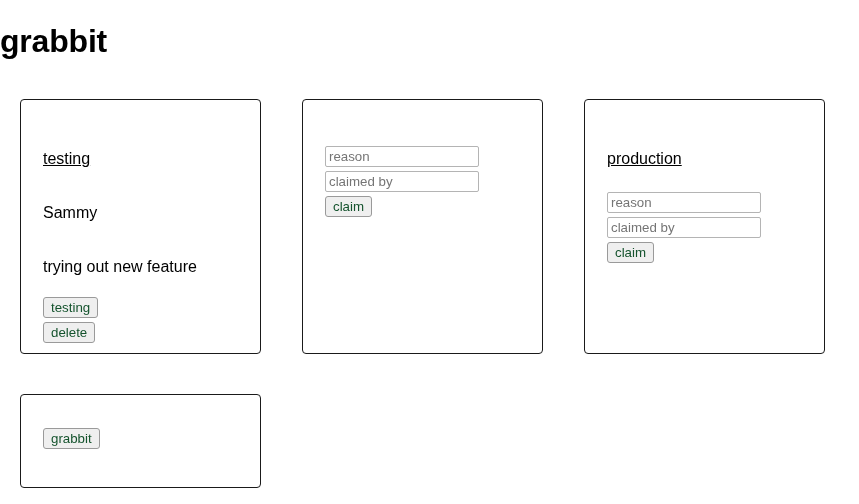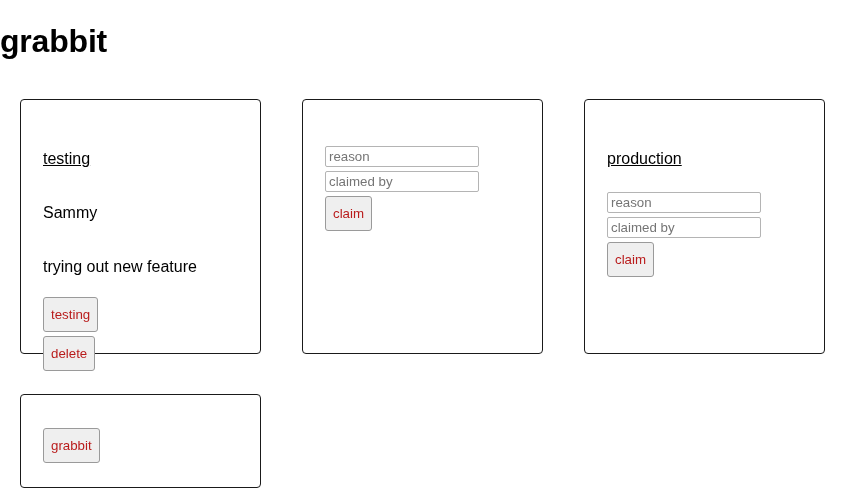--- a/index.html
+++ b/index.html
@@ -114,25 +114,25 @@
     width: 155px;
     margin-top: 0;
   }
 
   .btn {
     display: inline-block;
     box-sizing: border-box;
     font-family: "Liberation Sans", sans-serif;
     font-size: 13.3px;
     line-height: 15px;
-    color: #b91c1c;
+    color: #14532d;
     background: #efefef;
     border: 1px solid #9a9a9a;
     border-radius: 3px;
-    padding: 9px 7px;
+    padding: 2px 7px;
     margin: 0;
     cursor: default;
     text-align: center;
   }
   .btn-claim {
     margin-top: 4px;
   }
   .btn-release {
     margin-top: 21px;
   }

